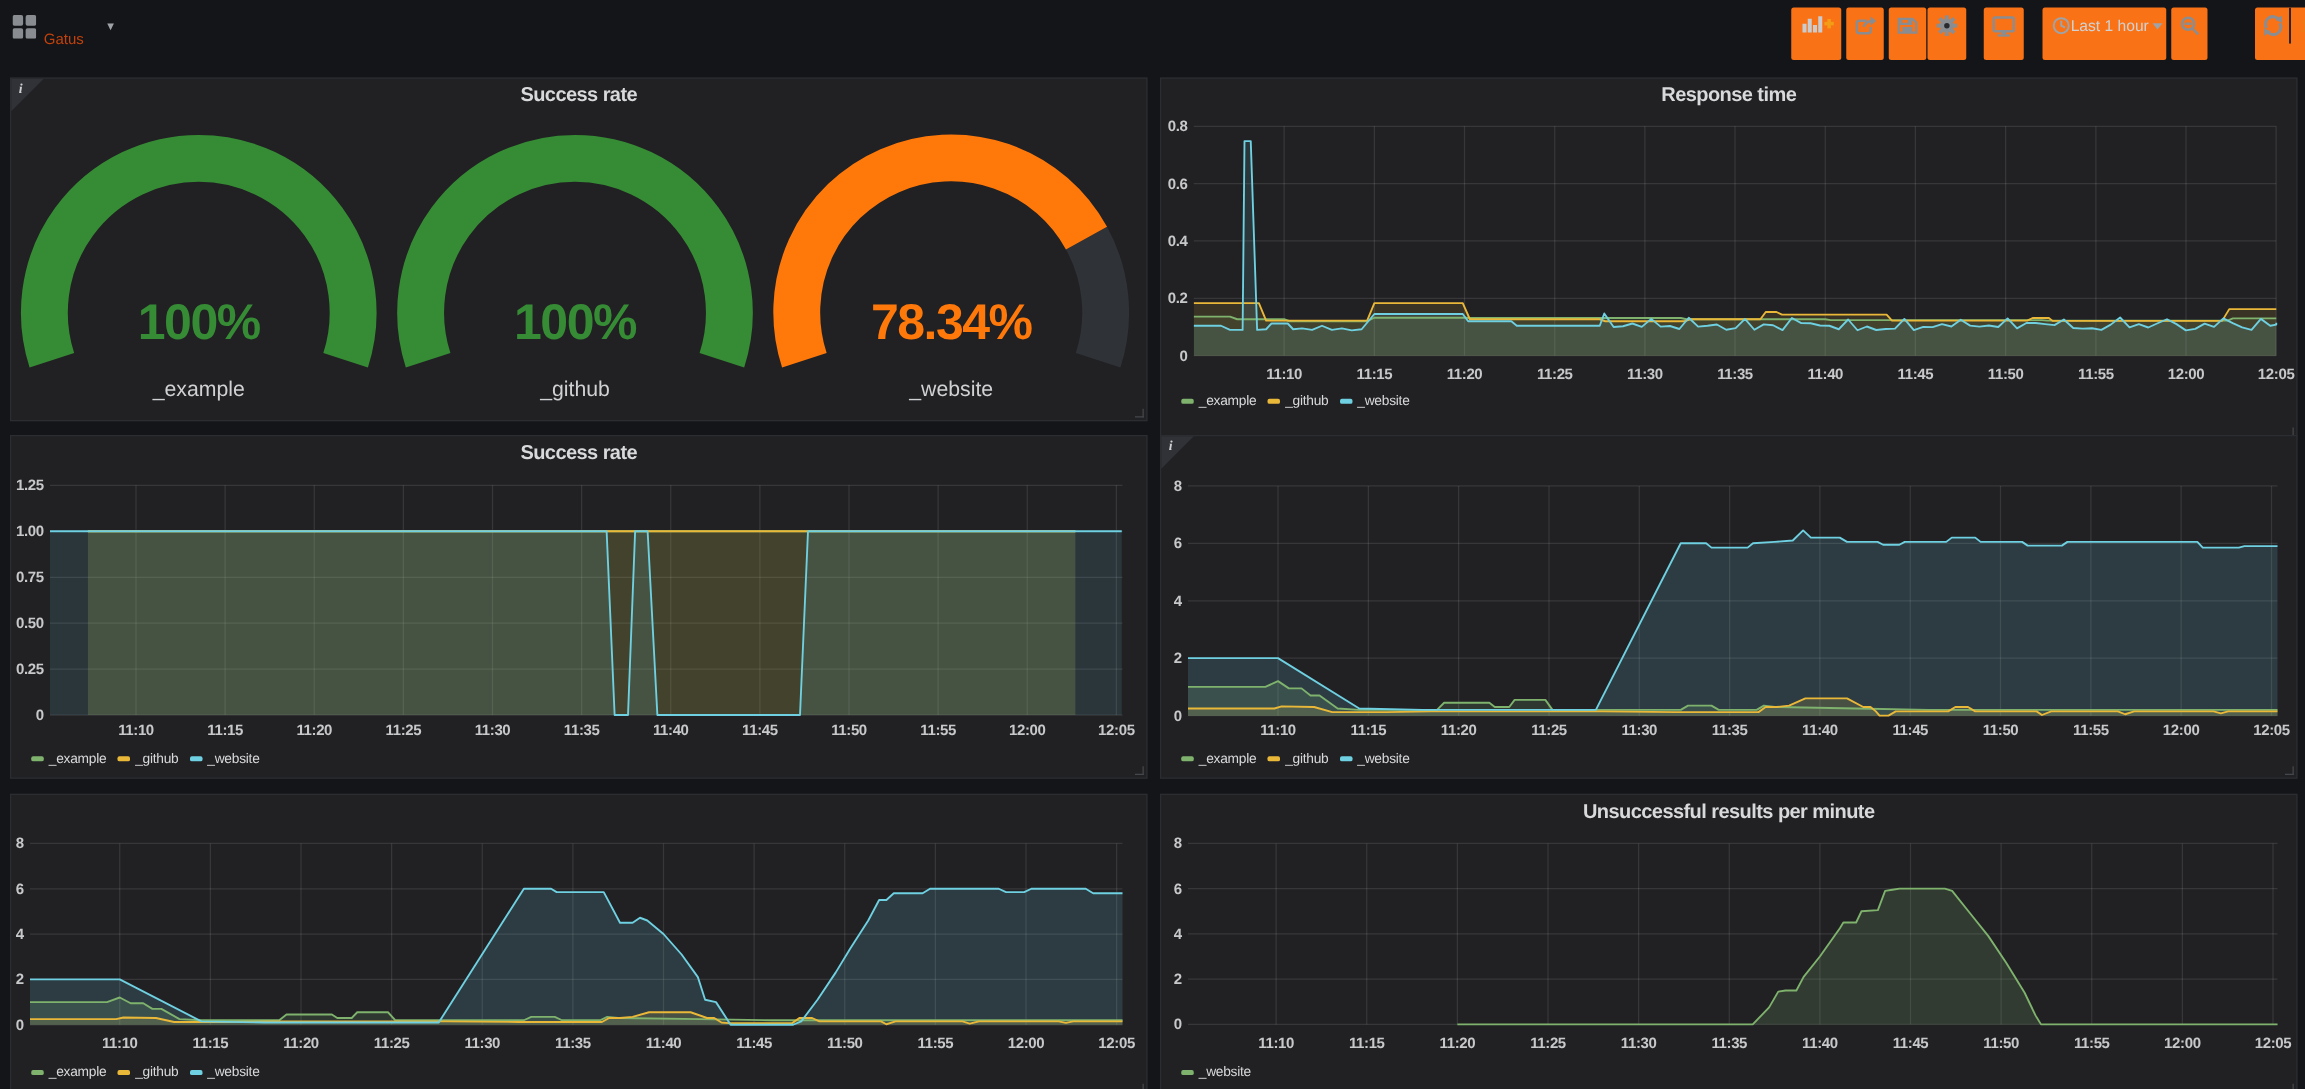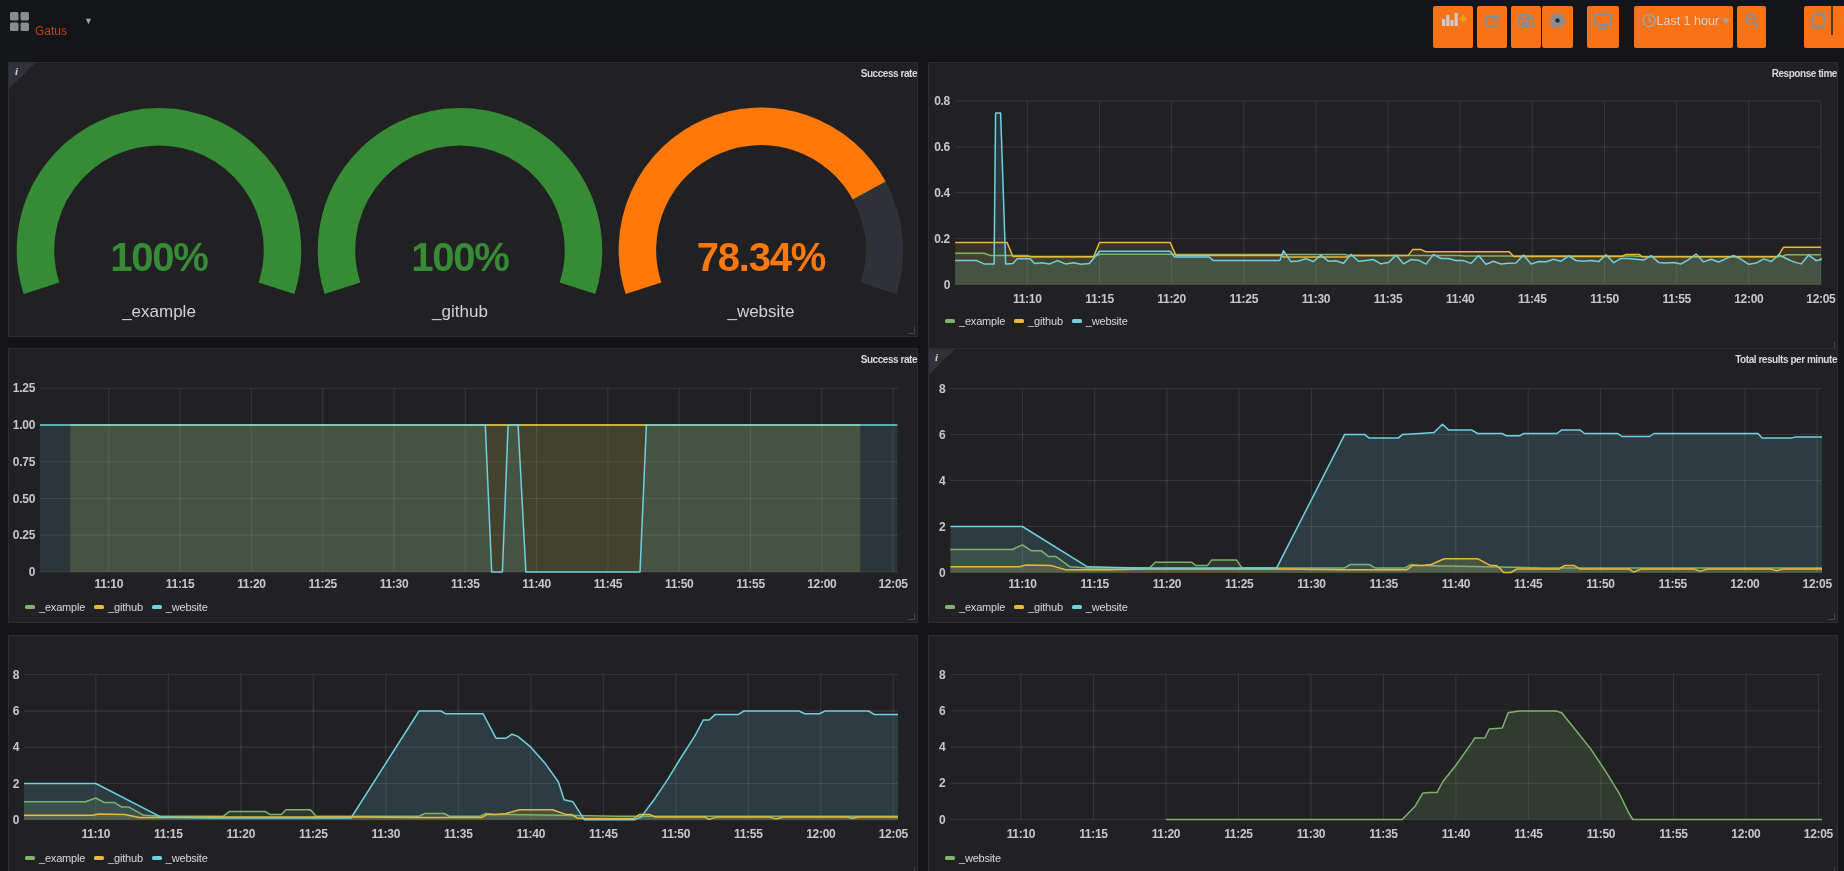--- a/index.html
+++ b/index.html
@@ -1,15 +1,15 @@
 <!DOCTYPE html>
 <html><head><meta charset="utf-8"><style>
 html,body{margin:0;padding:0;width:1844px;height:871px;background:#131518;overflow:hidden;font-family:"Liberation Sans",sans-serif;}
 .panel{position:absolute;background:#212124;border:1px solid #2b2d31;box-sizing:border-box;}
-.ptitle{position:absolute;width:100%;text-align:right;top:5px;font-size:10px;font-weight:bold;color:#d8d9da;letter-spacing:-0.45px;}
+.ptitle{position:absolute;width:100%;text-align:center;top:5px;font-size:16px;font-weight:bold;color:#d8d9da;letter-spacing:-0.45px;}
 .legend{position:absolute;display:flex;align-items:center;font-size:11px;color:#d8d9da;letter-spacing:-0.2px;}
 .li{display:inline-block;width:10px;height:4px;border-radius:1.5px;margin-right:4px;}
 .ln{margin-right:9px;}
 .infocorner{position:absolute;left:0;top:0;width:0;height:0;border-left:26px solid #303237;border-bottom:26px solid transparent;}
 .infoi{position:absolute;left:6px;top:2px;font-size:11px;font-weight:bold;color:#cfd0d2;font-style:italic;font-family:"Liberation Serif",serif;}
 .navbtn{position:absolute;background:#f97316;border-radius:2px;top:6px;height:42px;box-sizing:border-box;}
 .rsz{position:absolute;right:2px;bottom:2px;width:6px;height:6px;border-right:1px solid #44474b;border-bottom:1px solid #44474b;}
 svg{position:absolute;left:0;top:0;}
 </style></head><body>
 <div style="position:absolute;left:10px;top:12px;width:19px;height:19px">
@@ -243,21 +243,20 @@
       <span class="li" style="background:#EAB839"></span>
       <span class="ln">_github</span>
       <span class="li" style="background:#6ED0E0"></span>
       <span class="ln">_website</span>
     </div>
     <div class="rsz"></div>
   </div>
 <div class="panel" style="left:928px;top:348px;width:910px;height:275px">
     <div class="infocorner"></div>
     <div class="infoi">i</div>
-    <div class="ptitle">Total results per minute</div>
     <svg width="908" height="273" viewBox="929 349 908 273">
       <g stroke="rgba(255,255,255,0.10)" stroke-width="1">
         <line x1="1022.4" y1="388.7" x2="1022.4" y2="572.5"></line>
         <line x1="1094.7" y1="388.7" x2="1094.7" y2="572.5"></line>
         <line x1="1166.9" y1="388.7" x2="1166.9" y2="572.5"></line>
         <line x1="1239.2" y1="388.7" x2="1239.2" y2="572.5"></line>
         <line x1="1311.4" y1="388.7" x2="1311.4" y2="572.5"></line>
         <line x1="1383.7" y1="388.7" x2="1383.7" y2="572.5"></line>
         <line x1="1455.9" y1="388.7" x2="1455.9" y2="572.5"></line>
         <line x1="1528.2" y1="388.7" x2="1528.2" y2="572.5"></line>
@@ -358,20 +357,21 @@
       <span class="li" style="background:#7EB26D"></span>
       <span class="ln">_example</span>
       <span class="li" style="background:#EAB839"></span>
       <span class="ln">_github</span>
       <span class="li" style="background:#6ED0E0"></span>
       <span class="ln">_website</span>
     </div>
     <div class="rsz"></div>
   </div>
 <div class="panel" style="left:928px;top:635px;width:910px;height:242px">
+    <div class="ptitle">Unsuccessful results per minute</div>
     <svg width="908" height="240" viewBox="929 636 908 240">
       <g stroke="rgba(255,255,255,0.10)" stroke-width="1">
         <line x1="1020.9" y1="674.7" x2="1020.9" y2="819.5"></line>
         <line x1="1093.4" y1="674.7" x2="1093.4" y2="819.5"></line>
         <line x1="1165.9" y1="674.7" x2="1165.9" y2="819.5"></line>
         <line x1="1238.4" y1="674.7" x2="1238.4" y2="819.5"></line>
         <line x1="1310.9" y1="674.7" x2="1310.9" y2="819.5"></line>
         <line x1="1383.4" y1="674.7" x2="1383.4" y2="819.5"></line>
         <line x1="1455.9" y1="674.7" x2="1455.9" y2="819.5"></line>
         <line x1="1528.4" y1="674.7" x2="1528.4" y2="819.5"></line>

